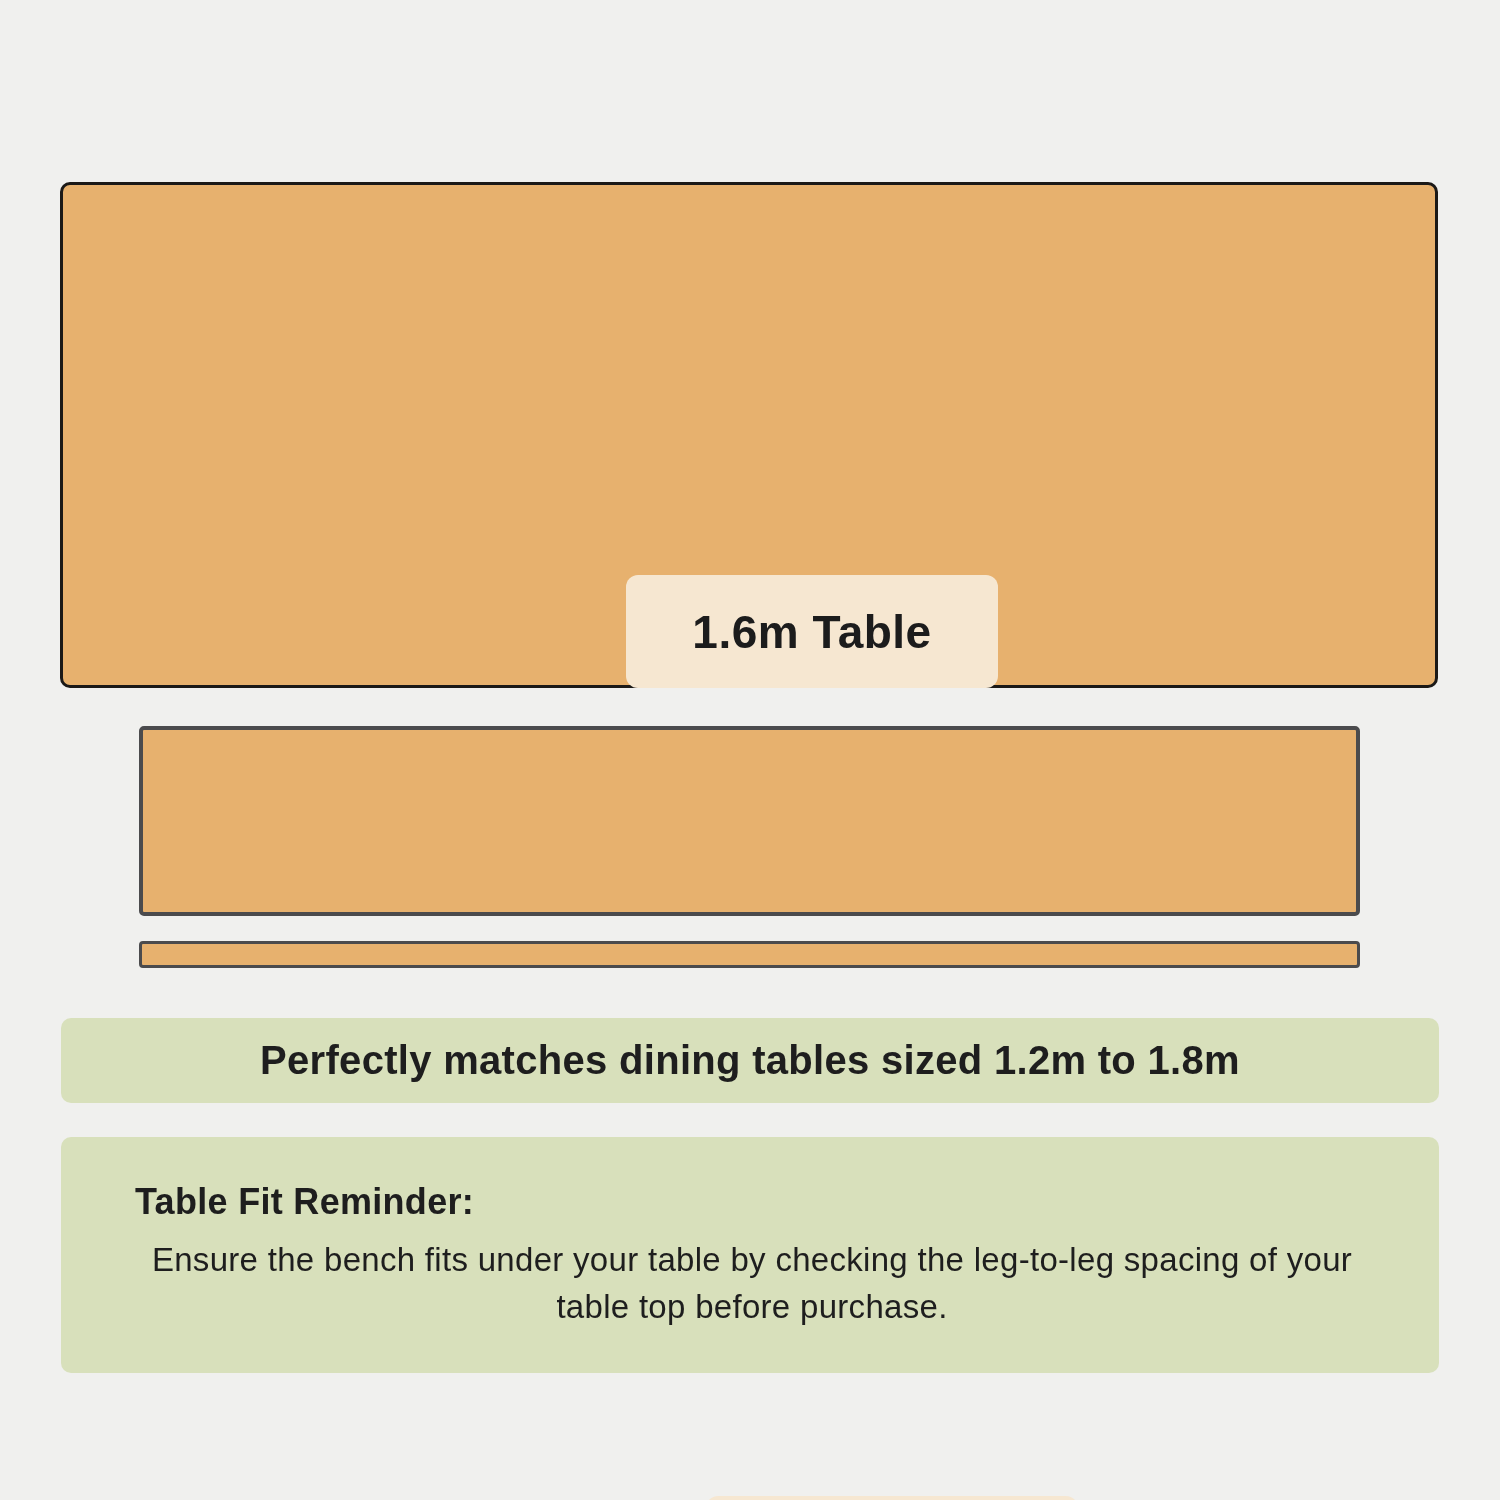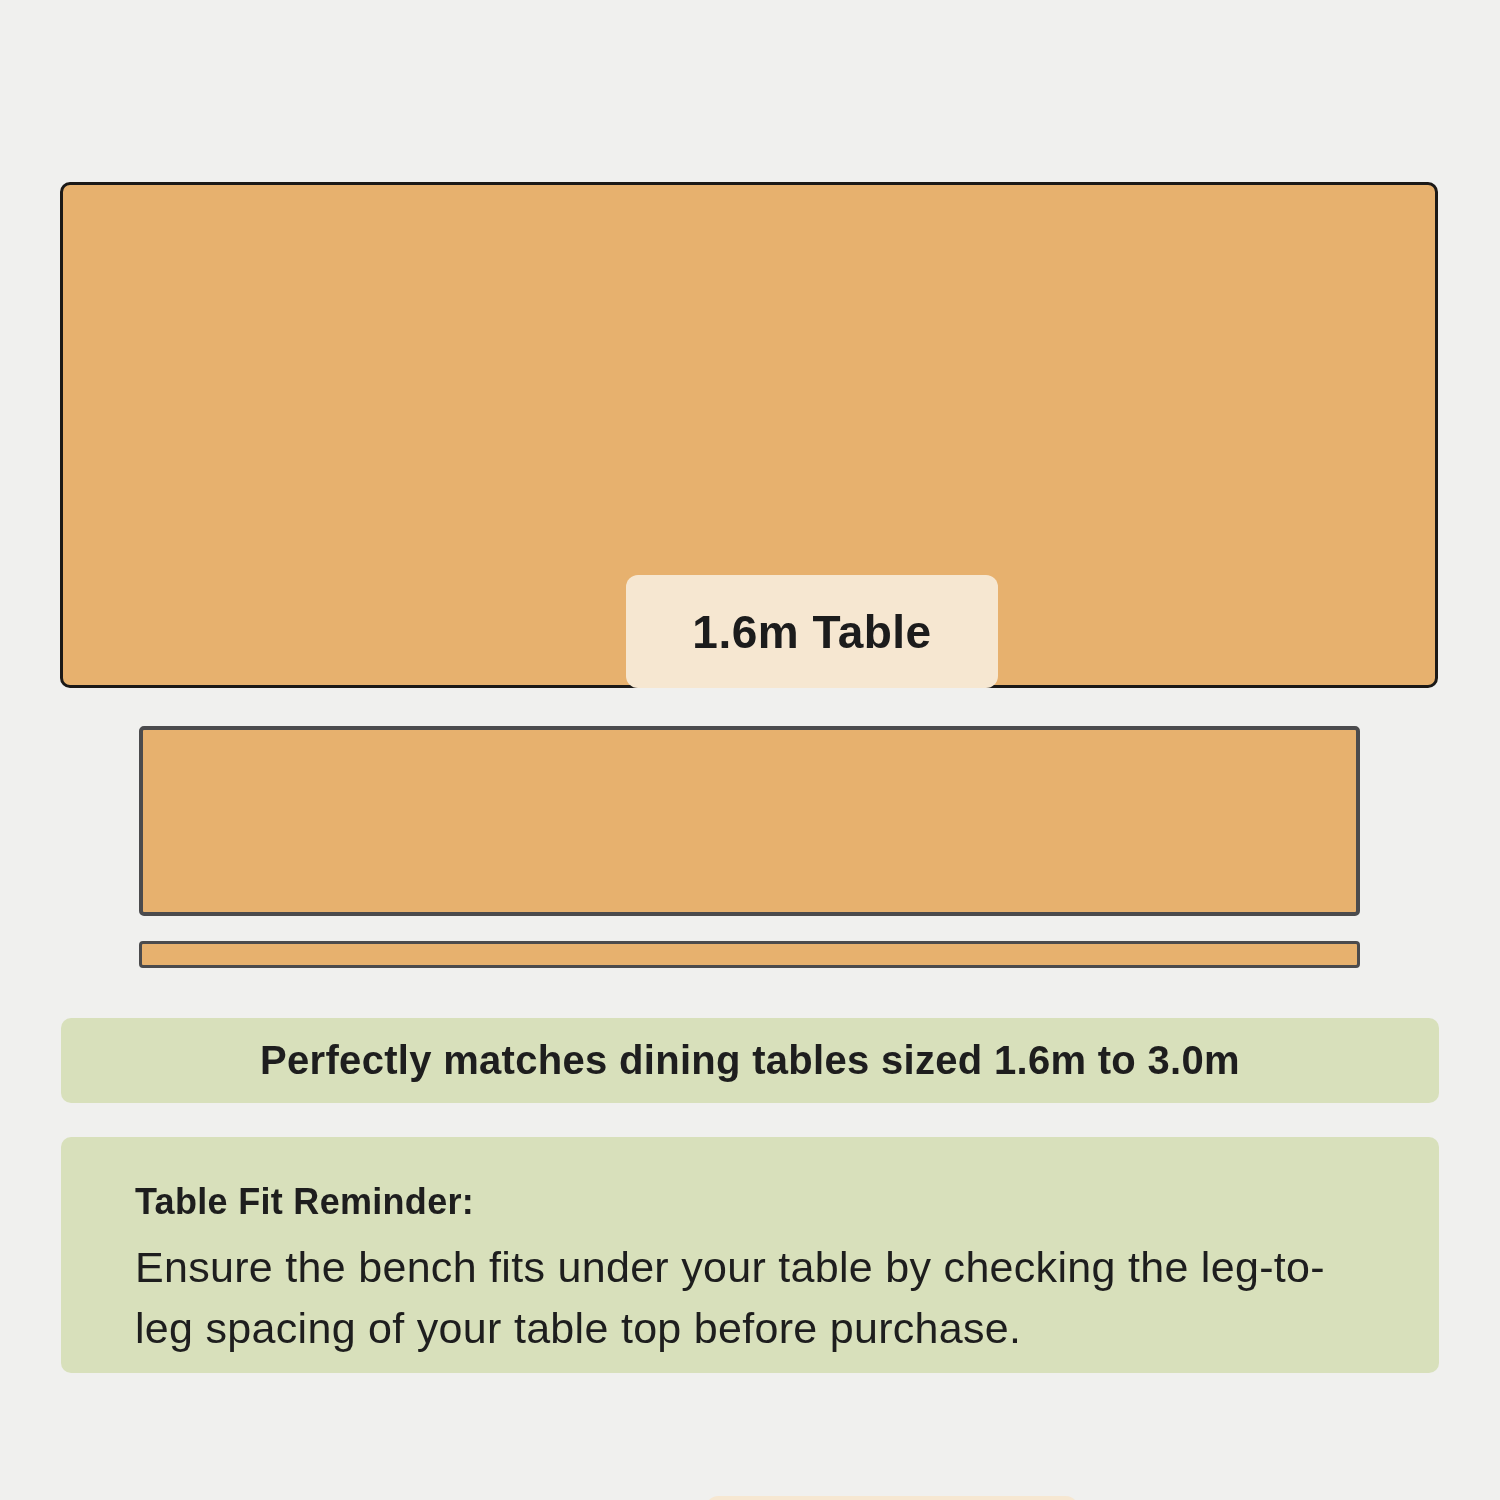--- a/index.html
+++ b/index.html
@@ -80,41 +80,42 @@
     padding: 44px 70px 0 74px;
   }
   .reminder-title {
     font-weight: bold;
     font-size: 36px;
     margin-bottom: 14px;
     letter-spacing: 0.3px;
   }
   .reminder-body {
     font-weight: normal;
-    font-size: 43px;
+    font-size: 33px;
     line-height: 1.42;
     max-width: 1250px;
     letter-spacing: 0.3px;
+    text-align: center;
   }
 </style>
 </head>
 <body>
 
 <div class="stage">
 
   <div class="table-rect">
     <div class="size-label table-label">1.6m Table</div>
   </div>
 
   <div class="bench-rect">
     <div class="size-label bench-label">1.45m Bench</div>
   </div>
 
   <div class="bench-strip"></div>
 
-  <div class="green-banner">Perfectly matches dining tables sized 1.6m to 3.0m</div>
+  <div class="green-banner">Perfectly matches dining tables sized 1.2m to 1.8m</div>
 
   <div class="reminder-box">
     <div class="reminder-title">Table Fit Reminder:</div>
     <div class="reminder-body">Ensure the bench fits under your table by checking the leg-to-leg spacing of your table top before purchase.</div>
   </div>
 
 </div>
 
 </body></html>

